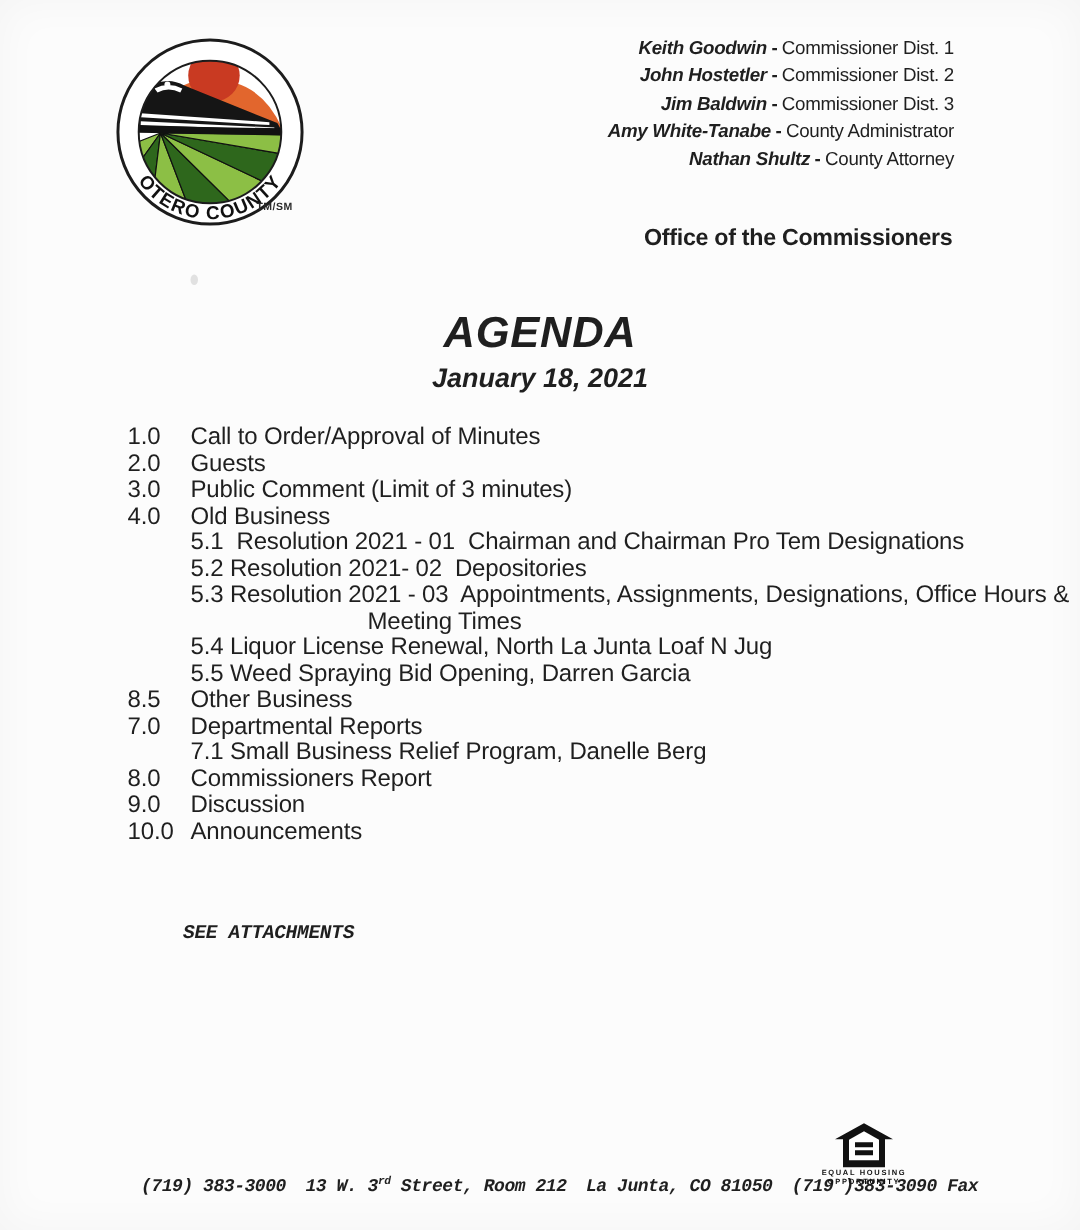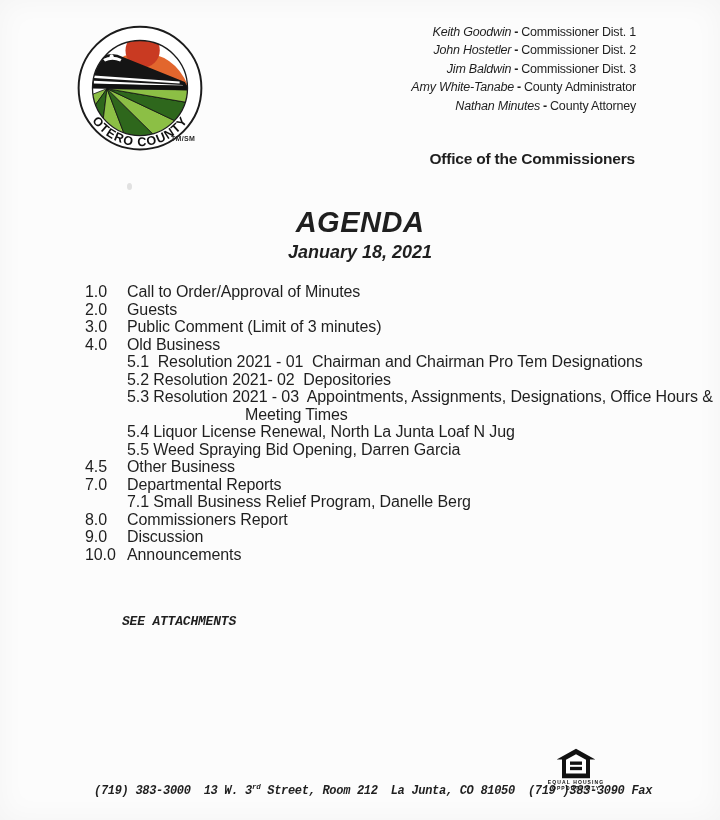--- a/index.html
+++ b/index.html
@@ -10,21 +10,21 @@
     box-shadow: inset 0 0 30px rgba(0,0,0,0.035);
   }
 
   
   .seal { position:absolute; left:74px; top:24px; width:132px; height:132px; }
   .tm   { position:absolute; left:171px; top:135px; font-size:7px; font-weight:700; color:#2a2a2a; letter-spacing:0.3px; }
 
   
   .officials { position:absolute; top:23px; right:84px; text-align:right;
                font-size:12.5px; line-height:18.4px; letter-spacing:-0.2px; }
-  .o-name { font-weight:400; font-style:italic; }
+  .o-name { font-weight:700; font-style:italic; }
   .o-dash { font-weight:700; margin:0 3px; }
   .office { position:absolute; top:150px; right:85px; font-size:15.5px; font-weight:700; letter-spacing:-0.2px; }
 
   
   .titleblock { position:absolute; top:206px; left:0; width:720px; text-align:center;
                 font-weight:700; font-style:italic; }
   .h-agenda { font-size:29px; letter-spacing:0.5px; }
   .h-date   { font-size:18px; margin-top:3px; }
 
   
@@ -96,21 +96,21 @@
       </text>
     </svg>
   </div>
   <div class="tm">TM/SM</div>
 
   <div class="officials">
     <div class="official"><span class="o-name">Keith Goodwin</span><span class="o-dash">-</span><span class="o-role">Commissioner Dist. 1</span></div>
     <div class="official"><span class="o-name">John Hostetler</span><span class="o-dash">-</span><span class="o-role">Commissioner Dist. 2</span></div>
     <div class="official"><span class="o-name">Jim Baldwin</span><span class="o-dash">-</span><span class="o-role">Commissioner Dist. 3</span></div>
     <div class="official"><span class="o-name">Amy White-Tanabe</span><span class="o-dash">-</span><span class="o-role">County Administrator</span></div>
-    <div class="official"><span class="o-name">Nathan Minutes</span><span class="o-dash">-</span><span class="o-role">County Attorney</span></div>
+    <div class="official"><span class="o-name">Nathan Shultz</span><span class="o-dash">-</span><span class="o-role">County Attorney</span></div>
   </div>
 
   <div class="office">Office of the Commissioners</div>
 
   <div class="titleblock">
     <div class="h-agenda">AGENDA</div>
     <div class="h-date">January 18, 2021</div>
   </div>
 
   <div class="agenda">
@@ -142,21 +142,21 @@
     <div class="row center">
         <span class="txt">Meeting Times</span>
       </div>
     <div class="row sub">
         <span class="txt">5.4 Liquor License Renewal, North La Junta Loaf N Jug</span>
       </div>
     <div class="row sub">
         <span class="txt">5.5 Weed Spraying Bid Opening, Darren Garcia</span>
       </div>
     <div class="row">
-        <span class="num">4.5</span>
+        <span class="num">8.5</span>
         <span class="txt">Other Business</span>
       </div>
     <div class="row">
         <span class="num">7.0</span>
         <span class="txt">Departmental Reports</span>
       </div>
     <div class="row sub">
         <span class="txt">7.1 Small Business Relief Program, Danelle Berg</span>
       </div>
     <div class="row">

